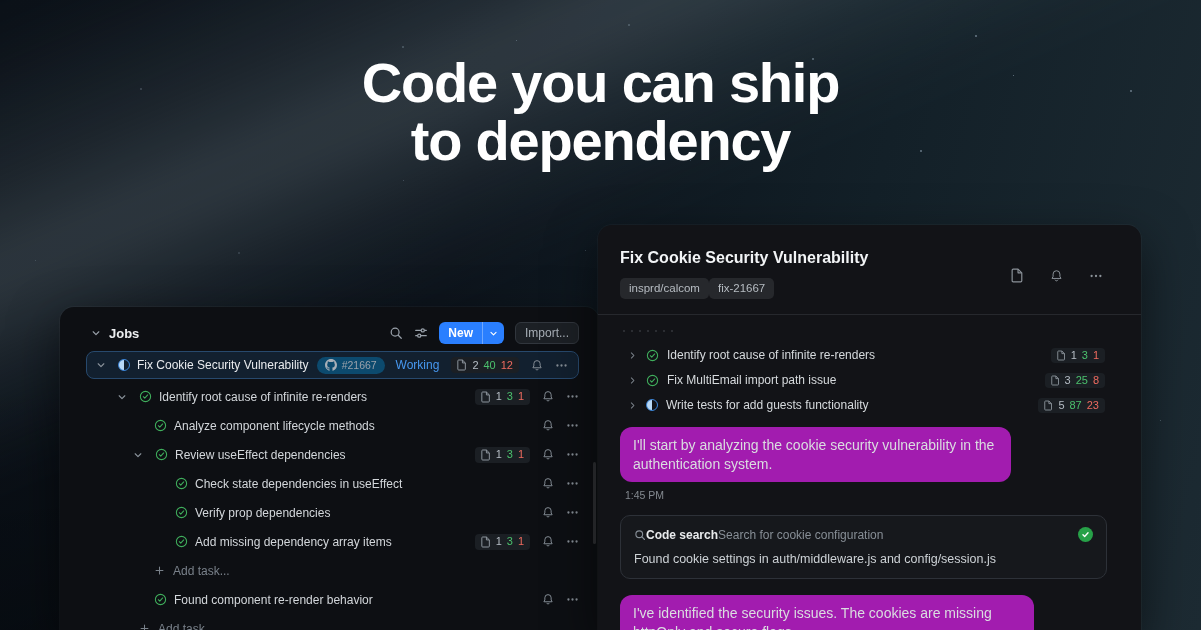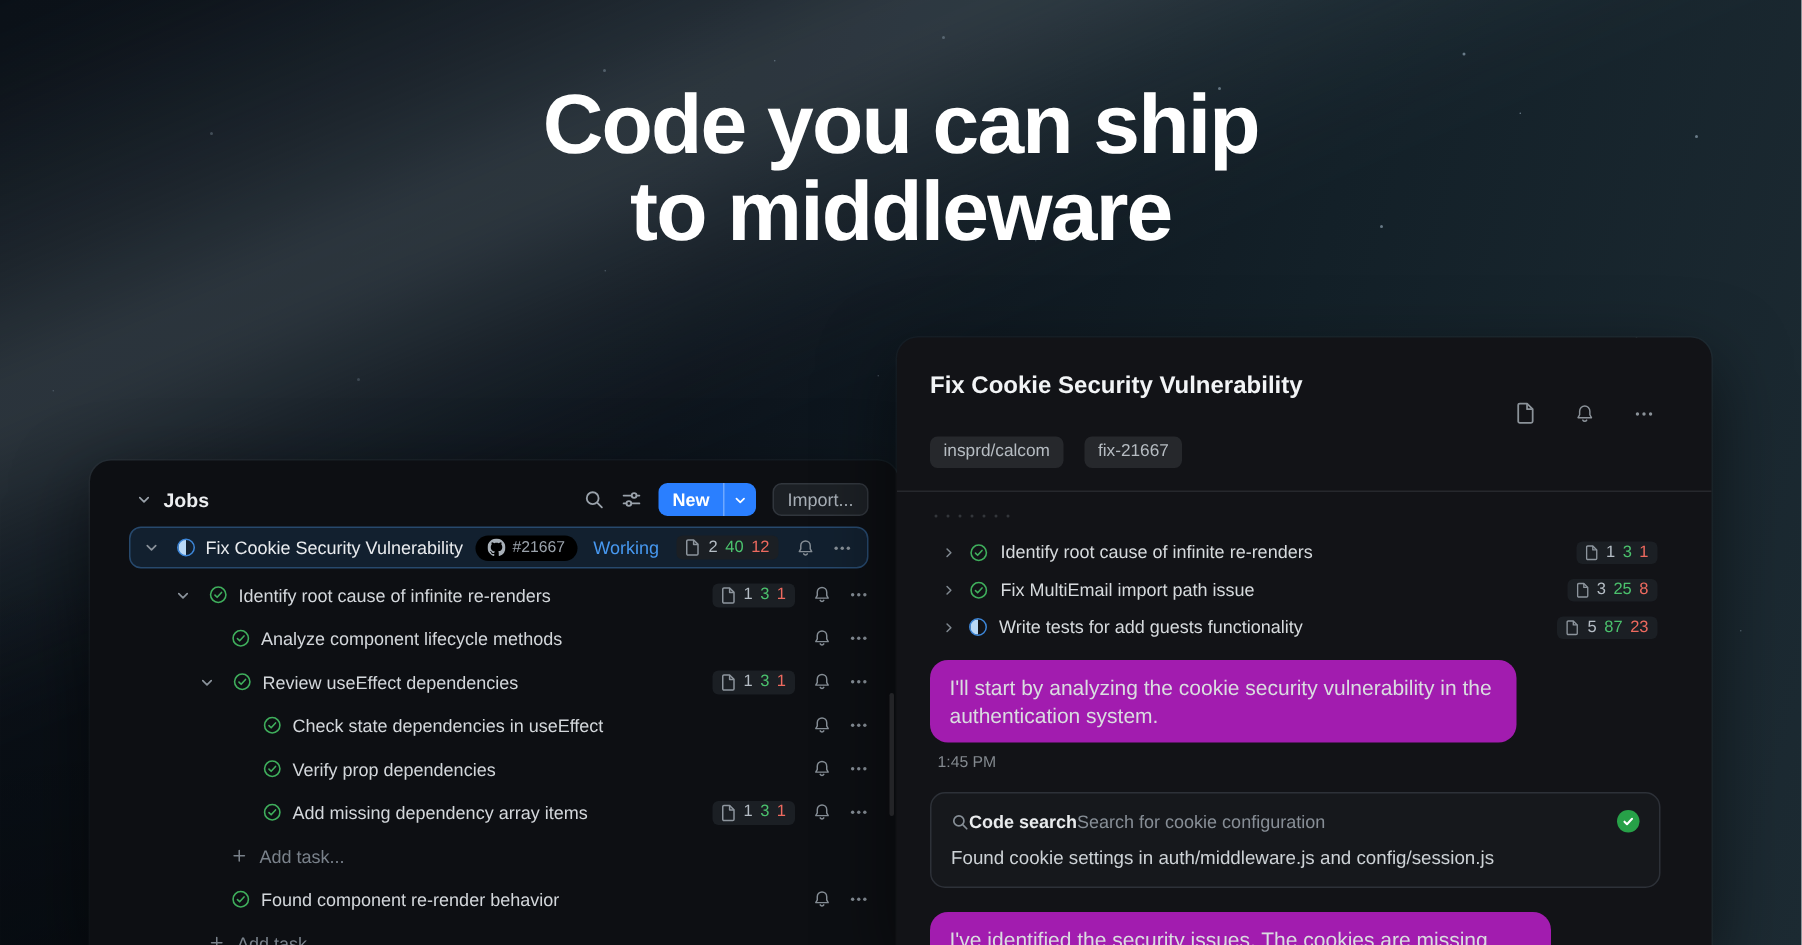--- a/index.html
+++ b/index.html
@@ -40,36 +40,36 @@
   .btn-new .lbl{display:flex;align-items:center;padding:0 9px;}
   .btn-new .chev{display:flex;align-items:center;padding:0 6px;border-left:1px solid rgba(255,255,255,.32);}
   .btn-import{display:inline-flex;align-items:center;height:22px;padding:0 9px;border-radius:6px;
     background:#1c2025;border:1px solid #31363d;color:#a7aeb6;font-size:12px;cursor:pointer;box-sizing:border-box;}
   .row{display:flex;align-items:center;height:29px;font-size:12px;color:#d3d7db;}
   .row .chev{color:#8b939c;margin-right:12px;}
   .row .st{margin-right:7px;}
   .row .right{margin-left:auto;display:flex;align-items:center;gap:12px;}
   .job-row{height:26px;background:#12202f;border:1px solid #27496d;border-radius:8px;
     margin:3px 0;padding:0 10px 0 9px;color:#e9ebee;font-weight:500;}
-  .pr-pill{display:inline-flex;align-items:center;gap:5px;margin-left:8px;background:#000000;
+  .pr-pill{display:inline-flex;align-items:center;gap:5px;margin-left:8px;background:#0c4a6e;
     border-radius:10px;padding:2.5px 8px;font-size:10.5px;color:#9aa2ab;}
   .working{color:#4798f0;font-size:12px;font-weight:500;}
   .ind1{padding-left:31px}.ind2{padding-left:68px}.ind2c{padding-left:47px}
   .ind3{padding-left:89px}.addin{padding-left:68px}.addout{padding-left:53px}
   .add-task{color:#79818a;}
   .add-task .plus{margin-right:8px;color:#79818a;}
   .scroll-thumb{position:absolute;right:3px;top:155px;width:3px;height:82px;border-radius:2px;
     background:rgba(255,255,255,.14);}
   
   .detail-panel{position:absolute;left:598px;top:225px;width:543px;height:405px;box-sizing:border-box;
     background:#121317;border-radius:14px 14px 0 0;z-index:2;
     box-shadow:0 0 0 1px rgba(255,255,255,.03),0 18px 50px rgba(0,0,0,.55);}
   .detail-header{padding:24px 22px 15px 22px;border-bottom:1px solid #26282d;position:relative;}
   .detail-title{font-size:16px;font-weight:700;color:#f2f4f6;}
-  .detail-tags{display:flex;gap:14px;margin-top:24px;}
+  .detail-tags{display:flex;gap:0;margin-top:11px;}
   .tag{background:#26282c;color:#b6bcc2;font-size:11.5px;padding:3.5px 9px;border-radius:5px;line-height:1.2;}
   .header-icons{position:absolute;right:38px;top:43px;display:flex;align-items:center;gap:26px;color:#8b9299;}
   .detail-body{padding:10px 22px 0 22px;}
   .dots-row{display:flex;gap:6px;margin:5px 0 11px 3px;opacity:.22;}
   .dots-row b{width:2px;height:2px;border-radius:50%;background:#aab4bd;display:block;}
   .task-row{display:flex;align-items:center;height:25px;font-size:12px;color:#d6dadd;padding:0 14px 0 8px;}
   .task-row .chev{color:#7f878f;margin-right:9px;}
   .task-row .st{margin-right:8px;}
   .task-row .badge{margin-left:auto;}
   .bubble{background:#a21caf;border-radius:12px;padding:9px 13px;font-size:14px;line-height:1.34;
@@ -109,21 +109,21 @@
   <i style="left:90px;top:410px;width:2px;height:2px;opacity:.2"></i>
   <i style="left:35px;top:260px;width:1px;height:1px;opacity:.25"></i>
   <i style="left:1055px;top:520px;width:2px;height:2px;opacity:.35"></i>
   <i style="left:1160px;top:420px;width:1px;height:1px;opacity:.4"></i>
   <i style="left:403px;top:180px;width:1px;height:1px;opacity:.3"></i>
 </div>
 <div class="vignette"></div>
 
 <div class="hero">
   <div>Code you can ship</div>
-  <div>to middleware</div>
+  <div>to dependency</div>
 </div>
 
 <div class="jobs-panel">
 
   <div class="jobs-header">
     <span class="ic" style="color:#9aa2ab">
       <svg width="10" height="10" viewBox="0 0 16 16" fill="none" stroke="currentColor" stroke-width="1.8" stroke-linecap="round" stroke-linejoin="round">
           <path d="M3.5 6l4.5 4.5L12.5 6"></path>
         </svg>
     </span>

